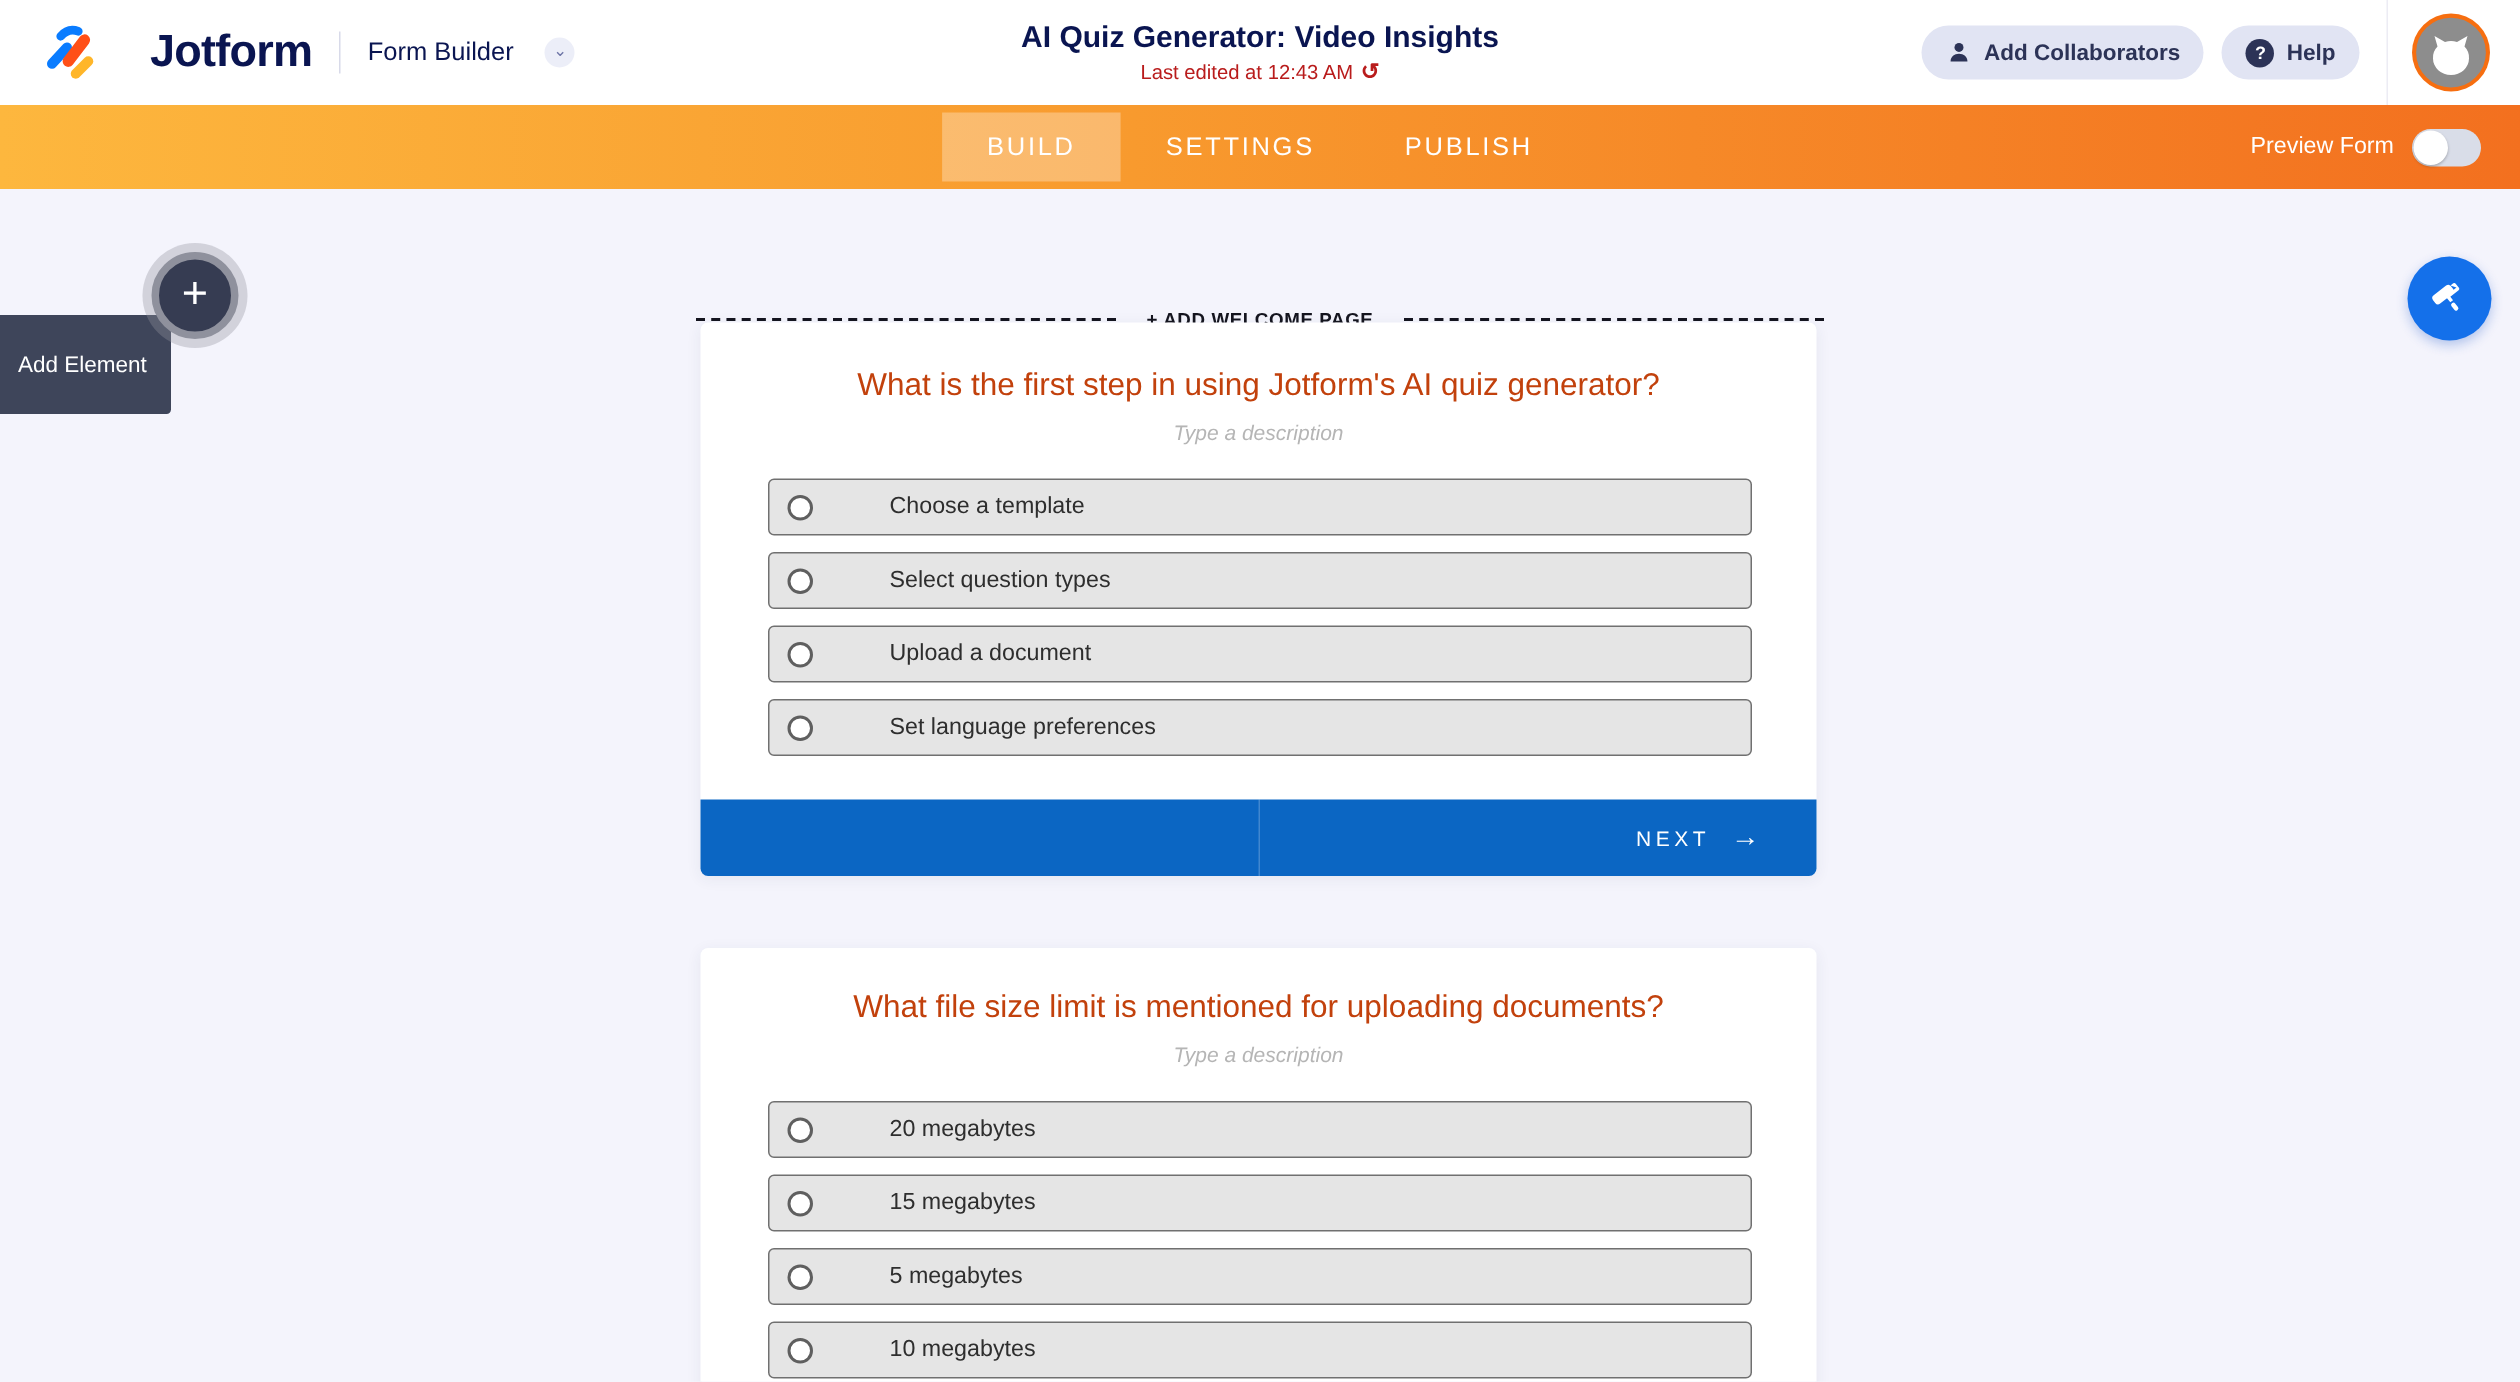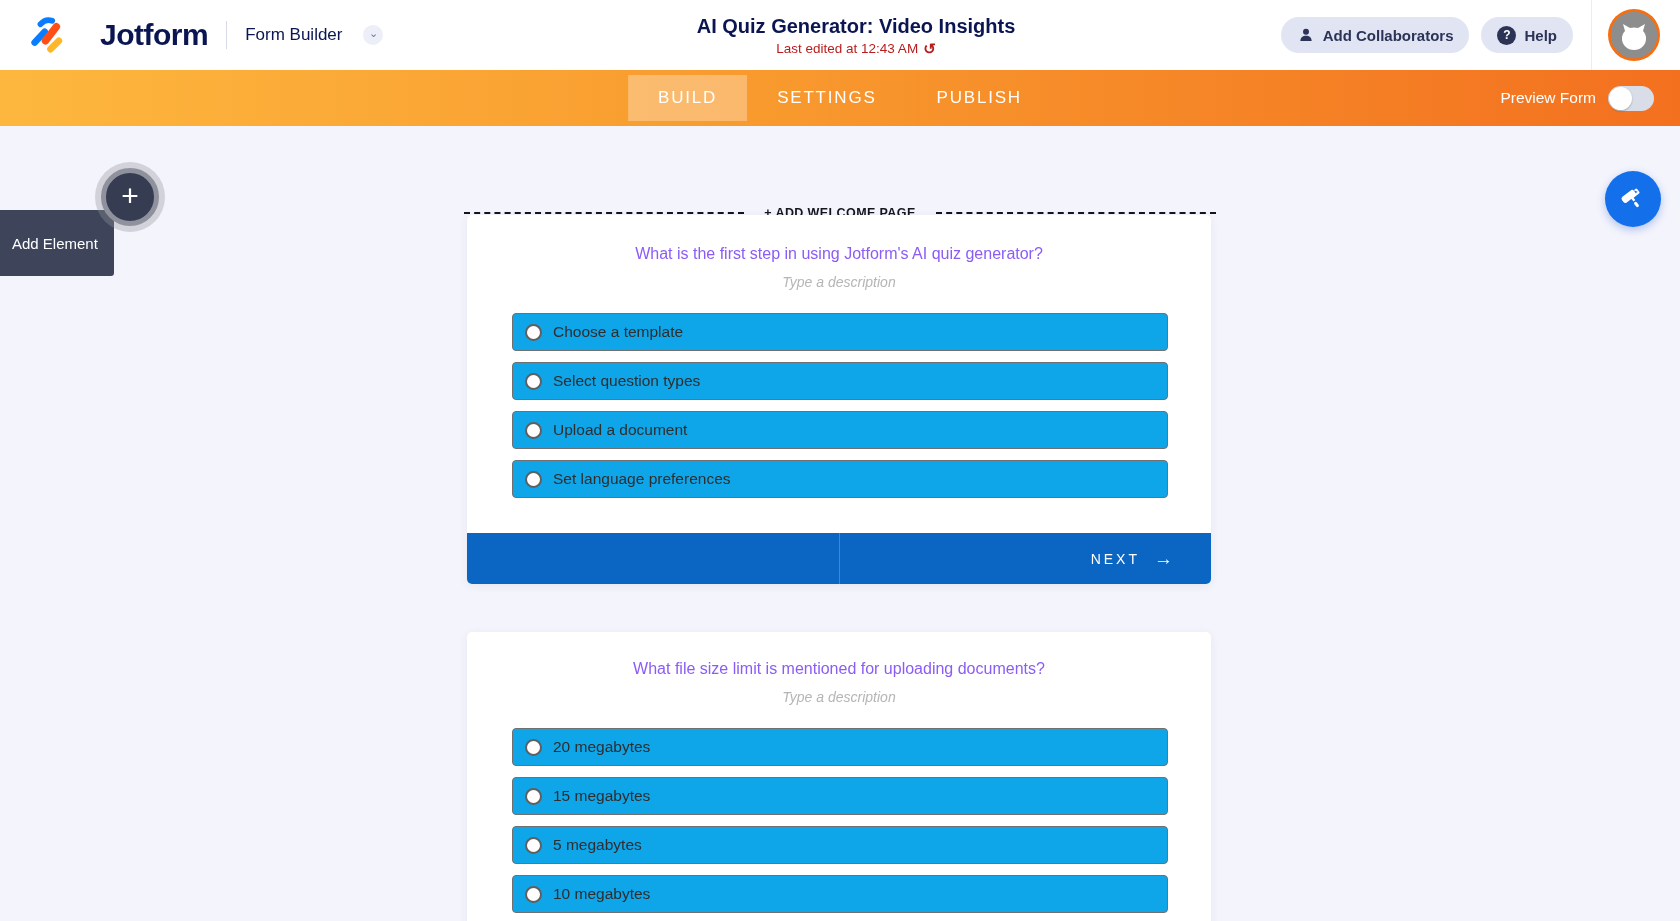--- a/index.html
+++ b/index.html
@@ -9,21 +9,21 @@
   
   .header { position:relative; height:70px; background:#ffffff;
     display:flex; align-items:center; padding:0 20px 0 28px; }
   .logo-group { display:flex; align-items:center; cursor:pointer;gap:24px; }
   .logo-mark { width:40px; height:40px; }
   .logo-word { font-size:30px; font-weight:800; color:#0a1551; margin-left:8px; letter-spacing:-0.5px; }
   .hdr-divider { width:1px; height:28px; background:#d8dae9; margin:0 18px; }
   .product-name { font-size:17px; font-weight:400; color:#0a1551; display:flex; align-items:flex-end; gap:21px; cursor:pointer; }
   .chev-circle { width:20px; height:20px; border-radius:50%; background:#eceef8; color:#6f76a7;
     font-size:11px; display:flex; align-items:center; justify-content:center; padding-bottom:3px; }
-  .hdr-center { position:absolute; left:50%; top:50%; transform:translate(-50%,-50%); text-align:left;margin-left:16px; }
+  .hdr-center { position:absolute; left:50%; top:50%; transform:translate(-50%,-50%); text-align:left; }
   .form-title { font-size:20px; font-weight:700; color:#0a1551; }
   .last-edited { font-size:13.5px; color:#b91c1c; margin-top:3px; display:flex; align-items:center; justify-content:center; gap:5px; }
   .undo-glyph { font-size:15px; font-weight:700; line-height:1; cursor:pointer; }
   .hdr-right { margin-left:auto; display:flex; align-items:center; }
   .pill-btn { height:36px; border-radius:18px; background:#e1e4f3; border:none; cursor:pointer;
     display:flex; align-items:center; gap:8px; padding:0 16px;
     font-family:"Liberation Sans", sans-serif; font-size:15px; font-weight:600; color:#2c3357; }
   .pill-btn + .pill-btn { margin-left:12px; }
   .help-q { width:19px; height:19px; border-radius:50%; background:#2c3357; color:#fff;
     font-size:12px; font-weight:700; display:flex; align-items:center; justify-content:center; }
@@ -61,26 +61,26 @@
   .welcome-row { position:absolute; left:464px; top:80px; width:752px; display:flex; align-items:center; }
   .dash { flex:1; border-top:2px dashed #15151f; height:0; }
   .welcome-label { font-size:12.5px; font-weight:600; color:#15151f; letter-spacing:0.4px;
     margin:0 20px; white-space:nowrap; cursor:pointer; }
 
   
   .card { position:absolute; left:467px; width:744px; background:#ffffff; border-radius:5px;
     box-shadow:0 2px 10px rgba(40,50,90,0.07); }
   .card-1 { top:89px; height:369px; }
   .card-2 { top:506px; height:460px; }
-  .q-title { margin-top:30px; text-align:center; font-size:16px; color:#8b5cf6; cursor:text; }
+  .q-title { margin-top:30px; text-align:center; font-size:21px; color:#c2410c; cursor:text; }
   .card-2 .q-title { margin-top:28px; }
   .q-desc { margin-top:11px; text-align:center; font-style:italic; font-size:14px; color:#b5b5b5; cursor:text; }
   .options { margin:23px 43px 0 45px; }
-  .option { height:38px; border:1px solid #707070; border-radius:4px; background:#0ea5e9;
-    display:flex; align-items:center; padding-left:12px; margin-bottom:11px; cursor:pointer; }
+  .option { height:38px; border:1px solid #707070; border-radius:4px; background:#e5e5e5;
+    display:flex; align-items:center; padding-left:12px; margin-bottom:11px; cursor:pointer;gap:40px; }
   .radio { width:17px; height:17px; border-radius:50%; border:2px solid #5f5f5f; background:#fff;
     flex:0 0 auto; cursor:pointer; }
   .option-label { margin-left:11px; font-size:15.5px; color:#2e2e2e; }
   .card-footer { position:absolute; left:0; bottom:0; width:100%; height:51px; background:#0b66c3;
     border-radius:0 0 5px 5px; display:flex; }
   .footer-half { flex:1; display:flex; align-items:center; }
   .footer-half.left { border-right:1px solid rgba(255,255,255,0.22); cursor:pointer; }
   .next-btn { margin-left:auto; display:flex; align-items:center; gap:14px; padding-right:38px;
     background:none; border:none; cursor:pointer; color:#ffffff; font-family:"Liberation Sans", sans-serif; }
   .next-text { font-size:14px; letter-spacing:3px; color:#ffffff; }

